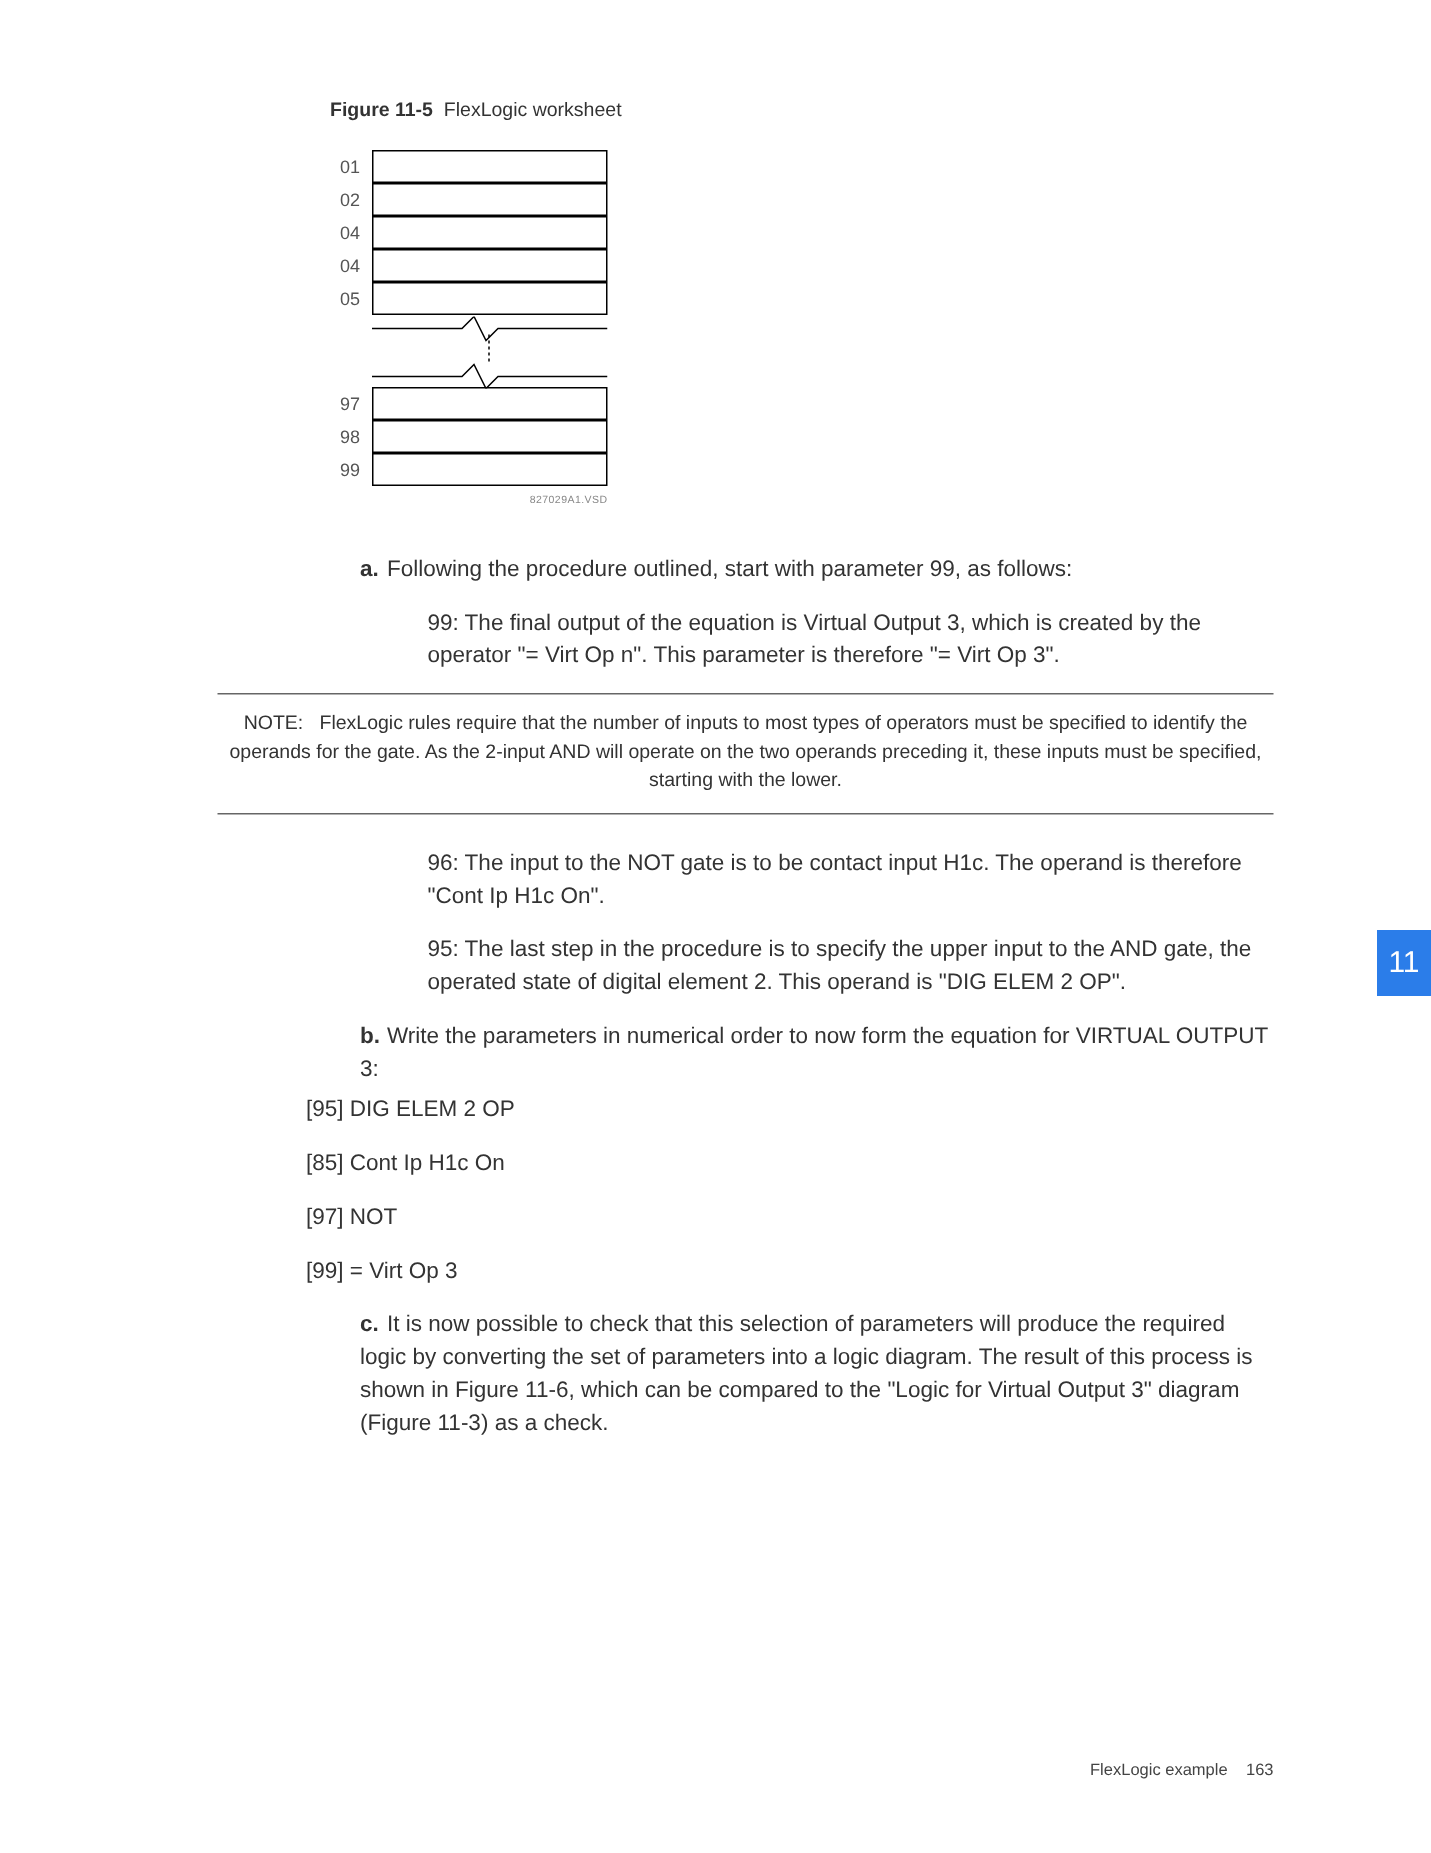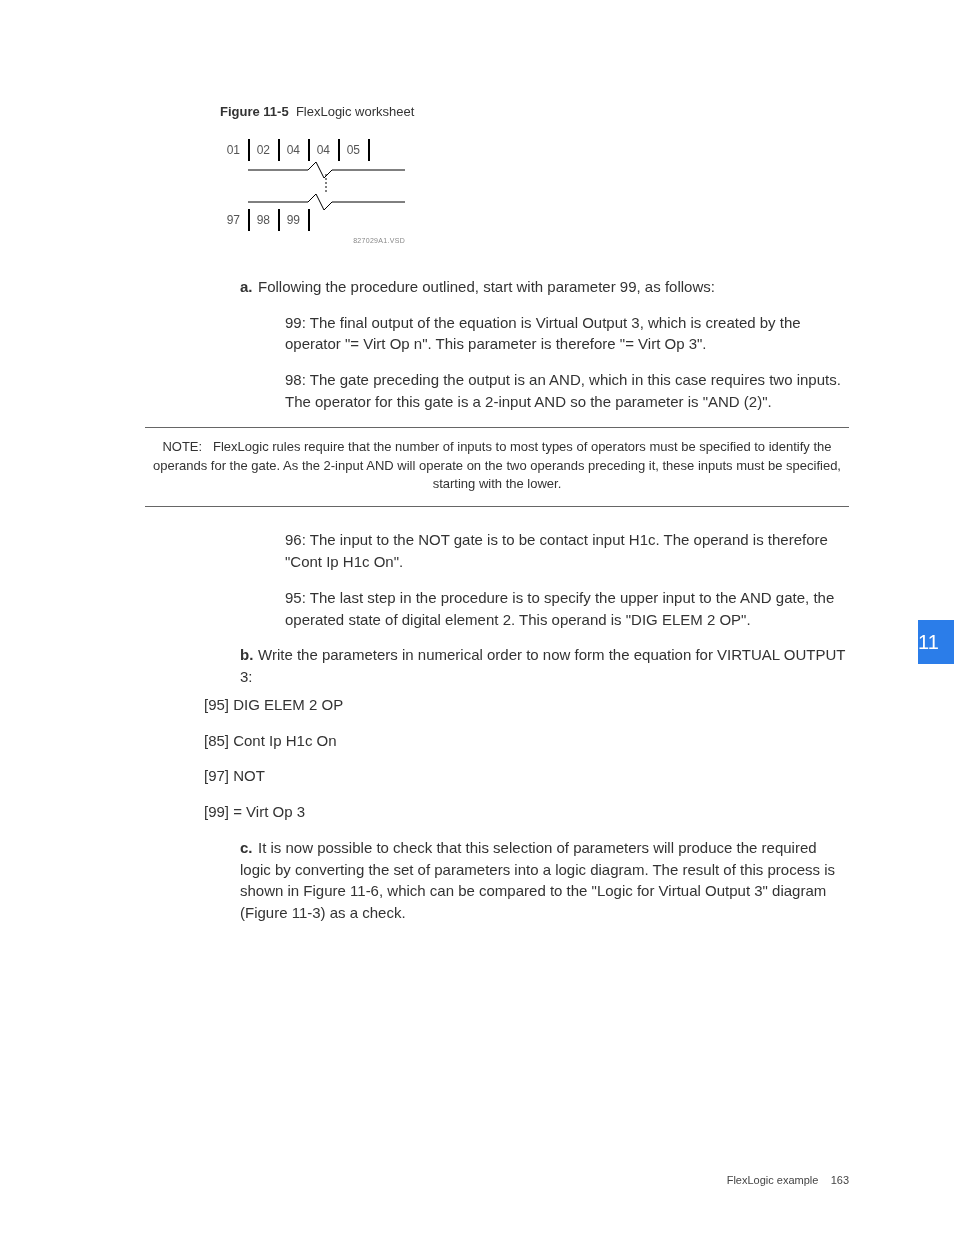--- a/index.html
+++ b/index.html
@@ -7,41 +7,41 @@
     font-family: 'Segoe UI', 'Lucida Sans', 'Trebuchet MS', sans-serif;
     font-size: 15px;
     color: #333;
     background: #fff;
     width: 954px;
     height: 1235px;
     position: relative;
     line-height: 1.45;
   }
   .page {
-    padding: 103px 105px 60px 100px;
+    padding: 64px 105px 60px 100px;
     position: relative;
     height: 100%;
   }
   .figure-caption {
     font-size: 13px;
     color: #333;
     margin-bottom: 18px;
     margin-left: 120px;
   }
   .figure-caption b { font-weight: bold; }
   .figure-caption span { font-weight: normal; }
 
   .worksheet {
     margin-left: 120px;
     margin-bottom: 30px;
     width: 185px;
   }
   .ws-section {
     display: flex;
-    flex-direction: row;
+    flex-direction: column;
   }
   .ws-row {
     display: flex;
     align-items: center;
     height: 22px;
   }
   .ws-num {
     width: 28px;
     text-align: right;
     font-size: 12px;
@@ -110,20 +110,21 @@
     position: absolute;
     right: 0;
     top: 620px;
     width: 36px;
     height: 44px;
     background: #2b7de9;
     color: #fff;
     font-size: 20px;
     display: flex;
     align-items: center;
+    justify-content: center;
     font-weight: 400;
   }
 
   .footer {
     position: absolute;
     bottom: 46px;
     right: 105px;
     font-size: 11px;
     color: #444;
     margin-top: 28px;
@@ -182,21 +183,20 @@
           <div class="ws-cell"></div>
         </div>
     </div>
     <div class="ws-label">827029A1.VSD</div>
   </div>
 
   <div class="list-a">
     <span class="list-letter">a.</span><span>Following the procedure outlined, start with parameter 99, as follows:</span>
   </div>
   <div class="indent-body-sub">99: The final output of the equation is Virtual Output 3, which is created by the operator "= Virt Op n". This parameter is therefore "= Virt Op 3".</div>
-  <div class="indent-body-sub">98: The gate preceding the output is an AND, which in this case requires two inputs. The operator for this gate is a 2-input AND so the parameter is "AND (2)".</div>
 
   <hr class="note-hr">
   <div class="note">
     <span class="note-label">NOTE:</span>&nbsp;&nbsp;&nbsp;<span>FlexLogic rules require that the number of inputs to most types of operators must be specified to identify the operands for the gate. As the 2-input AND will operate on the two operands preceding it, these inputs must be specified, starting with the lower.</span>
   </div>
   <hr class="note-hr" style="margin-bottom:22px;">
 
   <div class="indent-body-sub">96: The input to the NOT gate is to be contact input H1c. The operand is therefore "Cont Ip H1c On".</div>
   <div class="indent-body-sub">95: The last step in the procedure is to specify the upper input to the AND gate, the operated state of digital element 2. This operand is "DIG ELEM 2 OP".</div>
 

